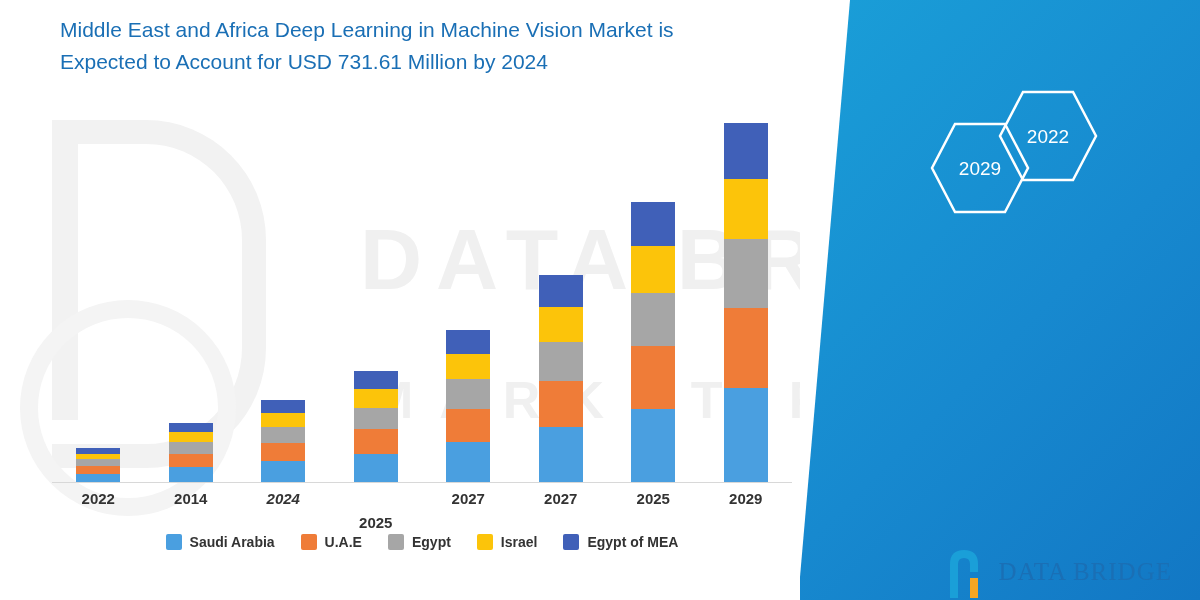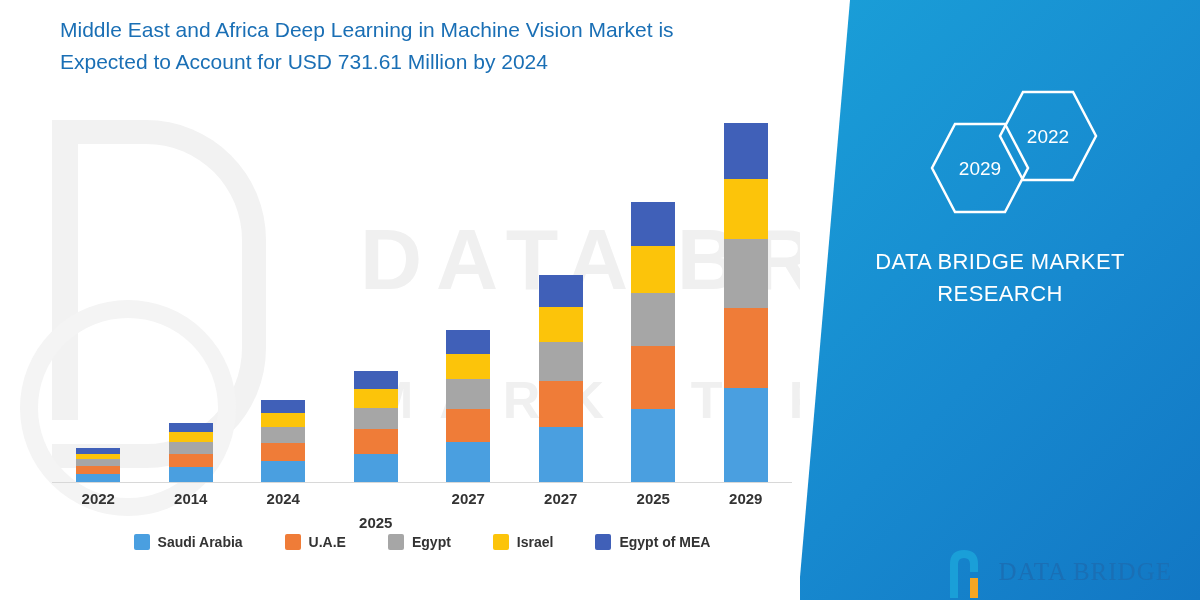--- a/index.html
+++ b/index.html
@@ -136,21 +136,21 @@
   .xlabels{
     position:absolute;left:0;top:380px;width:740px;height:28px;
   }
   .xlab{
     position:absolute;
     width:90px;text-align:center;
     font-size:15px;color:#333333;font-weight:700;
   }
   .legend{
     position:absolute;left:52px;top:534px;width:740px;
-    display:flex;justify-content:center;align-items:center;gap:42px;
+    display:flex;justify-content:center;align-items:center;gap:26px;
     z-index:3;
   }
   .leg-item{display:flex;align-items:center;gap:8px;}
   .leg-swatch{width:16px;height:16px;border-radius:2px;}
   .leg-label{font-size:14px;color:#333333;font-weight:700;}
 </style>
 </head>
 <body>
 
 <div class="watermark">
@@ -219,21 +219,21 @@
         <div class="seg" style="height: 60.2734px; background: rgb(252, 196, 10);"></div>
         <div class="seg" style="height: 68.7494px; background: rgb(166, 166, 166);"></div>
         <div class="seg" style="height: 80.0506px; background: rgb(239, 124, 56);"></div>
         <div class="seg" style="height: 94.1772px; background: rgb(74, 159, 224);"></div>
       </div>
     </div>
   <div class="axis-line"></div>
   <div class="xlabels" id="xlabels">
       <div class="xlab" style="left: 1.25px;">2022</div>
       <div class="xlab" style="left: 93.75px;">2014</div>
-      <div class="xlab" style="left: 186.25px;">2024</div>
+      <div class="xlab" style="left: 186.25px; font-style: italic;">2024</div>
       <div class="xlab" style="left: 278.75px; margin-top: 24px;">2025</div>
       <div class="xlab" style="left: 371.25px;">2027</div>
       <div class="xlab" style="left: 463.75px;">2027</div>
       <div class="xlab" style="left: 556.25px;">2025</div>
       <div class="xlab" style="left: 648.75px;">2029</div>
     </div>
 </div>
 
 <div class="legend" id="legend">
     <div class="leg-item">
@@ -271,24 +271,20 @@
       <div class="hex-label">2029</div>
     </div>
     <div class="hex hex2">
       <svg width="100" height="100" viewBox="0 0 100 100" aria-hidden="true">
         <polygon points="25,6 75,6 98,50 75,94 25,94 2,50" fill="none" stroke="#ffffff" stroke-width="2.5"></polygon>
       </svg>
       <div class="hex-label">2022</div>
     </div>
   </div>
 
-  <div class="brand">
-    <div>DATA BRIDGE MARKET</div>
-    <div>RESEARCH</div>
-  </div>
 </div>
 
 <div class="logo">
   <div class="logo-mark">
     <svg width="44" height="50" viewBox="0 0 44 50" aria-hidden="true">
       <path d="M6 50 L6 16 Q6 2 20 2 Q34 2 34 16 L34 24 L26 24 L26 16 Q26 10 20 10 Q14 10 14 16 L14 50 Z" fill="#1a9fd8"></path>
       <path d="M26 30 L34 30 L34 50 L26 50 Z" fill="#f5a623"></path>
     </svg>
   </div>
   <div class="logo-text">DATA BRIDGE</div>

